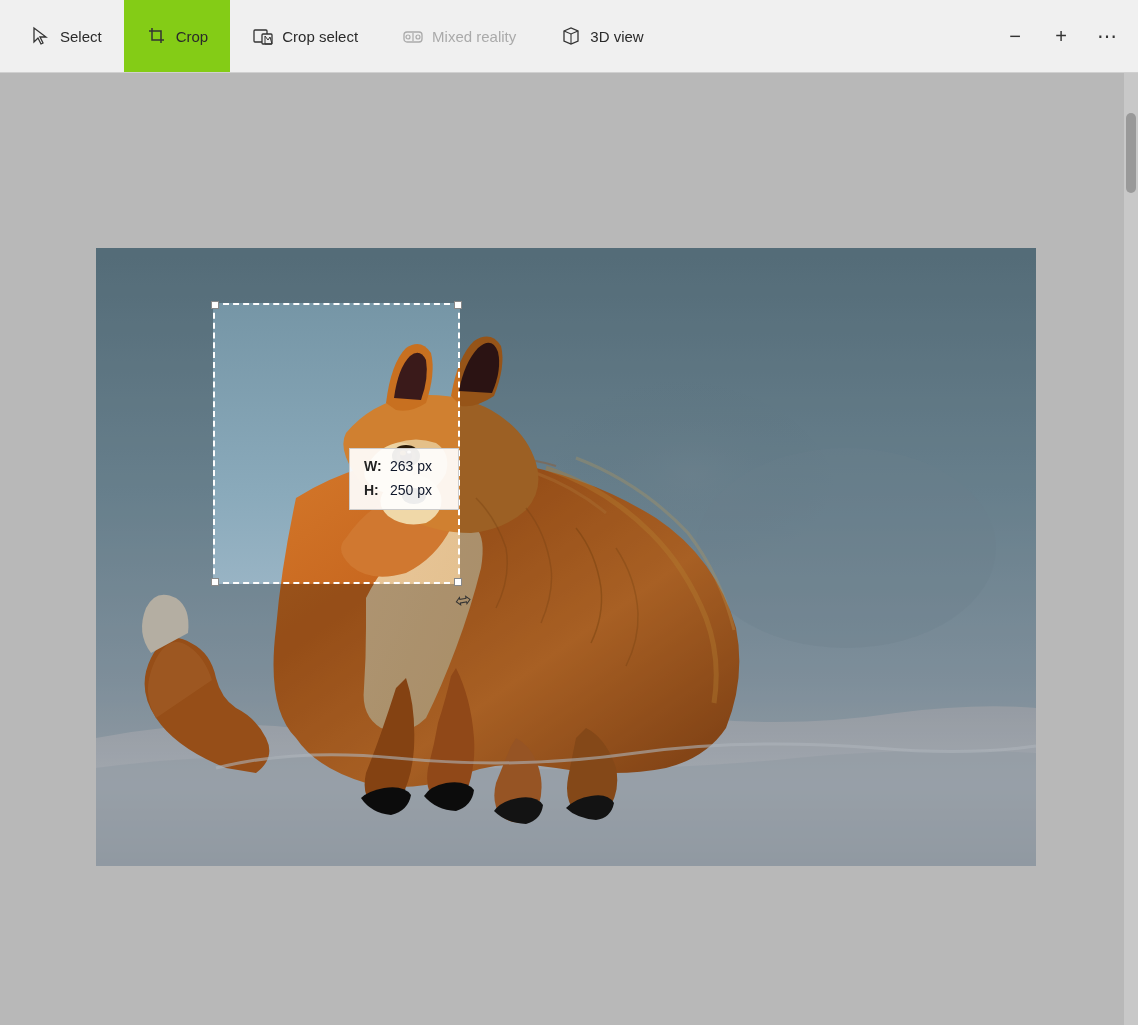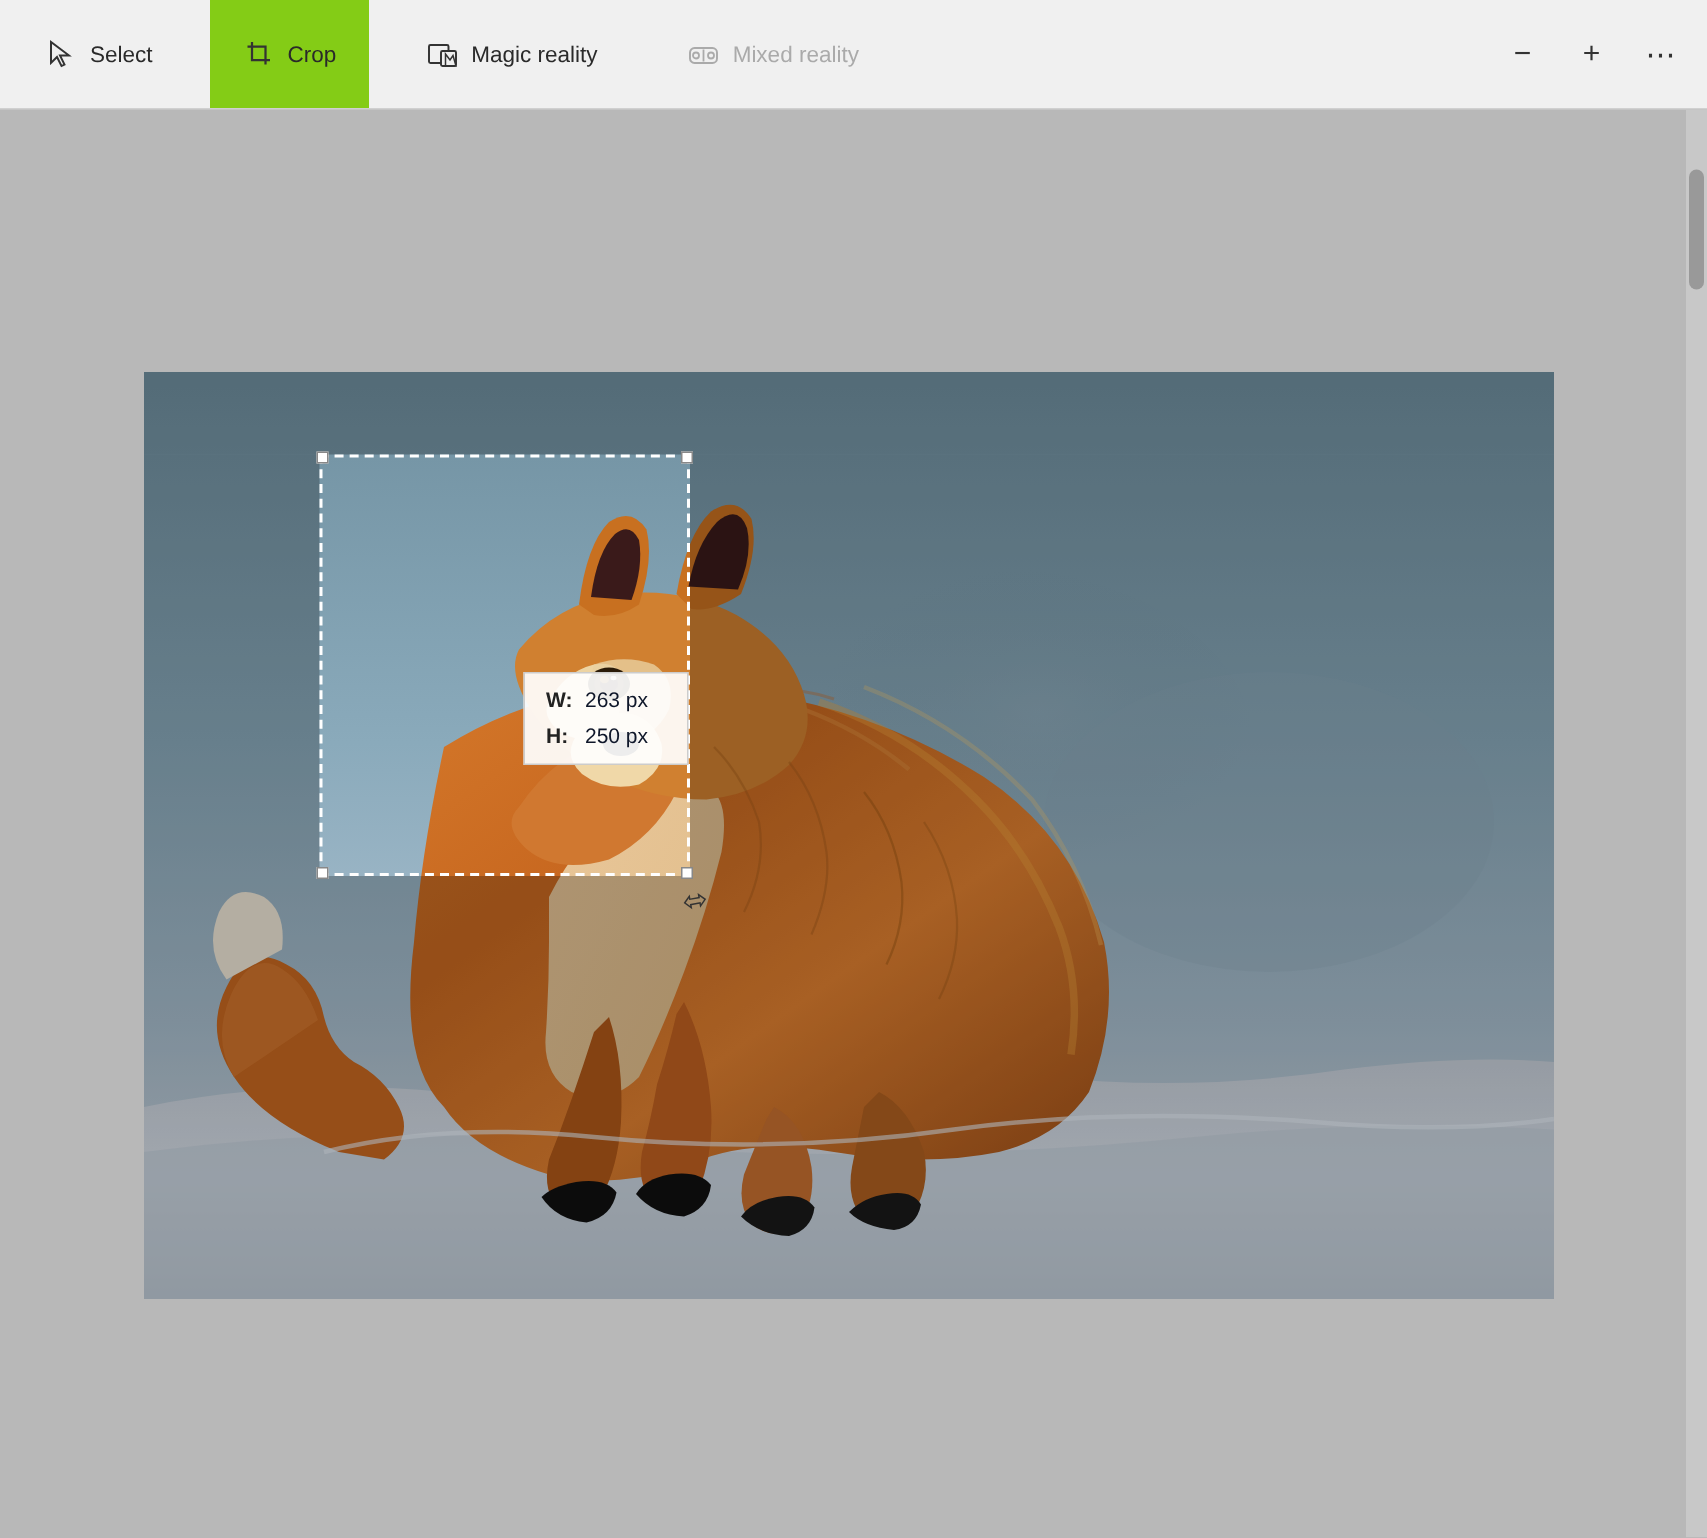--- a/index.html
+++ b/index.html
@@ -13,21 +13,20 @@
     }
 
     
     .toolbar {
       display: flex;
       align-items: center;
       height: 73px;
       background: #f0f0f0;
       border-bottom: 1px solid #d0d0d0;
       padding: 0 8px;
-      gap: 16px;
     }
 
     .toolbar-item {
       display: flex;
       align-items: center;
       gap: 8px;
       padding: 0 22px;
       height: 100%;
       cursor: pointer;
       font-size: 15px;
@@ -265,35 +264,45 @@
   </div>
 
   <div class="toolbar-item">
     <span class="icon">
       <svg width="22" height="20" viewBox="0 0 22 20" fill="none">
         <rect x="2" y="4" width="13" height="12" rx="1" stroke="#333" stroke-width="1.3" fill="none"></rect>
         <rect x="10" y="8" width="10" height="10" rx="1" stroke="#333" stroke-width="1.3" fill="#f0f0f0"></rect>
         <path d="M13 10 L16 14 L18 11 L20 18 L13 18Z" stroke="#333" stroke-width="1" fill="none"></path>
       </svg>
     </span>
-    <span>Magic reality</span>
+    <span>Crop select</span>
   </div>
 
   <div class="toolbar-item disabled">
     <span class="icon">
       <svg width="22" height="20" viewBox="0 0 22 20" fill="none">
         <rect x="2" y="6" width="18" height="10" rx="3" stroke="#aaa" stroke-width="1.3" fill="none"></rect>
         <path d="M11 7 L11 15" stroke="#aaa" stroke-width="1.2"></path>
         <circle cx="6" cy="11" r="2" stroke="#aaa" stroke-width="1.2" fill="none"></circle>
         <circle cx="16" cy="11" r="2" stroke="#aaa" stroke-width="1.2" fill="none"></circle>
       </svg>
     </span>
     <span style="color:#aaa">Mixed reality</span>
   </div>
 
+  <div class="toolbar-item">
+    <span class="icon">
+      <svg width="20" height="20" viewBox="0 0 20 20" fill="none">
+        <path d="M3 5 L10 2 L17 5 L17 15 L10 18 L3 15Z" stroke="#333" stroke-width="1.3" fill="none"></path>
+        <path d="M3 5 L10 8 L17 5" stroke="#333" stroke-width="1.1"></path>
+        <path d="M10 8 L10 18" stroke="#333" stroke-width="1.1"></path>
+      </svg>
+    </span>
+    <span>3D view</span>
+  </div>
 
   <div class="toolbar-right">
     <div class="toolbar-action">
       <span>−</span>
     </div>
     <div class="toolbar-action">
       <span>+</span>
     </div>
     <div class="toolbar-action">
       <span>⋯</span>

